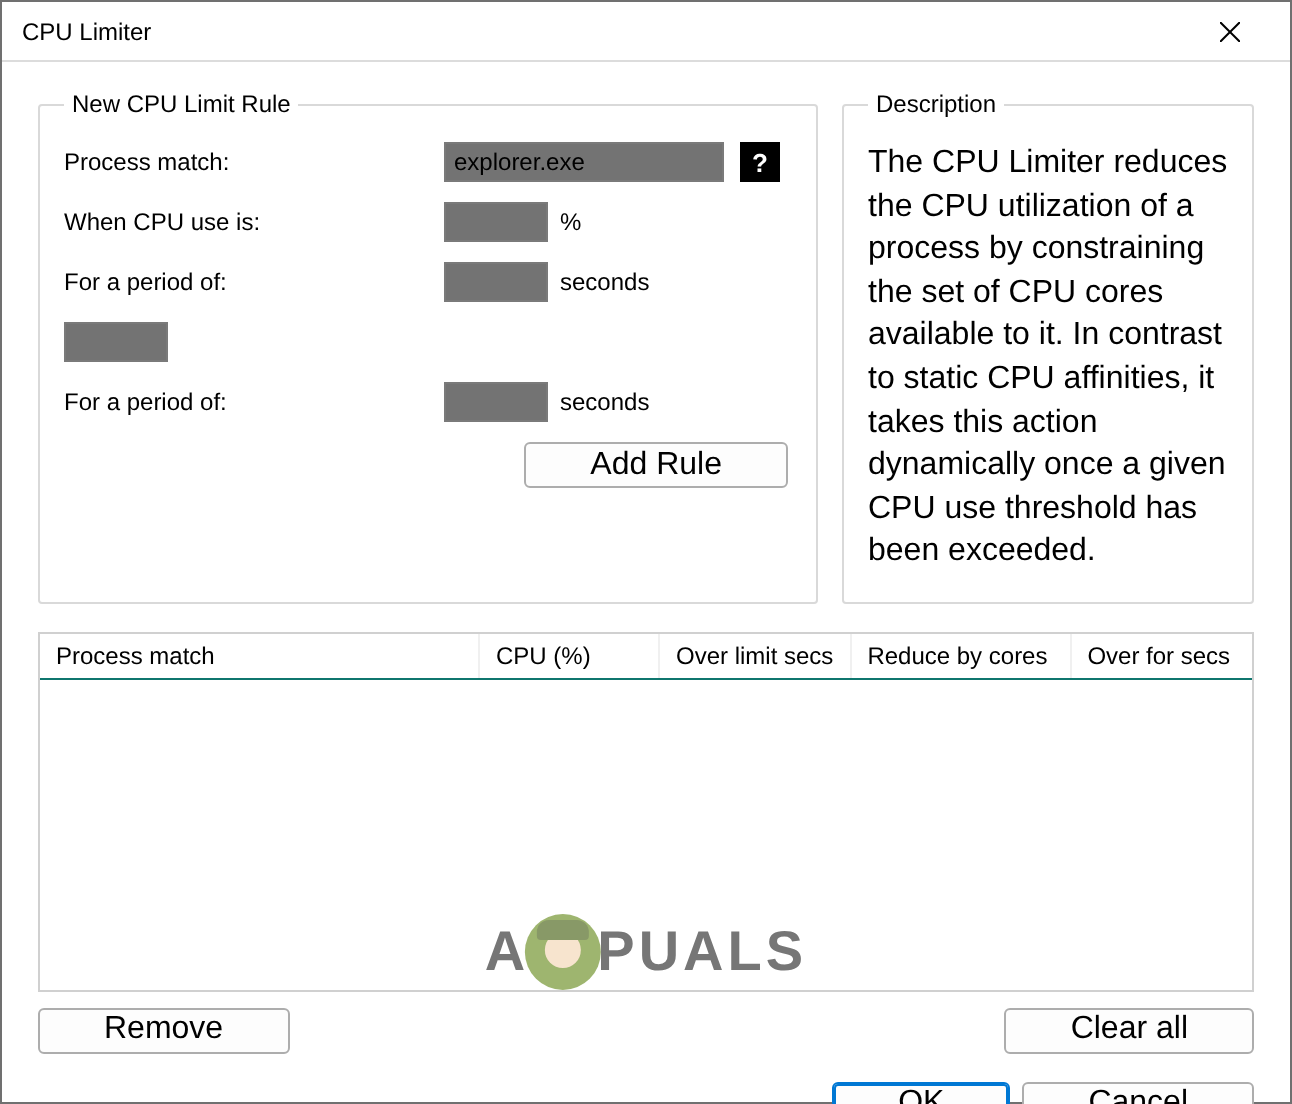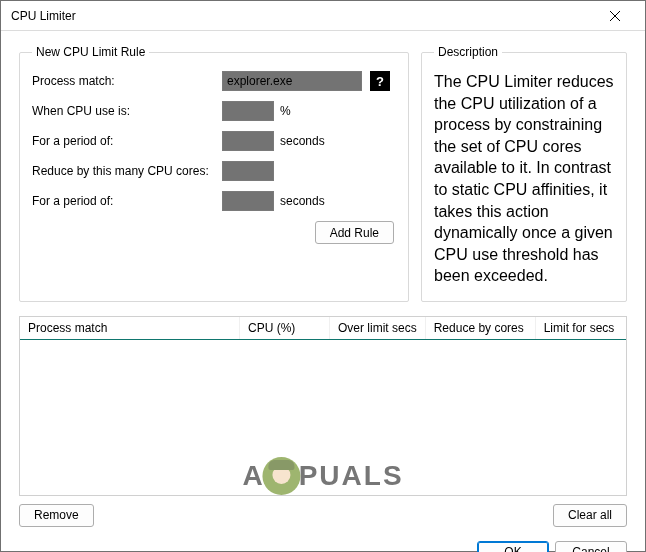--- a/index.html
+++ b/index.html
@@ -103,23 +103,23 @@
     font-weight: bold;
     font-size: 13px;
     margin-left: 2px;
   }
   .unit { font-size: 12px; }
   .btn {
     border: 1px solid #adadad;
     background: #fdfdfd;
     border-radius: 3px;
     height: 23px;
-    padding: 0 14px;
+    padding: 0 32px;
     font-family: inherit;
-    font-size: 12px;
+    font-size: 16px;
     cursor: default;
     min-width: 72px;
   }
   .btn-primary {
     border: 1px solid #0078d4;
     box-shadow: inset 0 0 0 1px #0078d4;
   }
   .add-rule-row {
     display: flex;
     justify-content: flex-end;
@@ -250,21 +250,20 @@
 
         <div class="form-row">
           <div class="label">For a period of:</div>
           <div class="field">
             <input type="text" class="in-narrow" value="" style="">
             <span class="unit">seconds</span>
           </div>
         </div>
 
         <div class="form-row">
-          <div class="label">Reduce by this many CPU cores:</div>
           <div class="field">
             <input type="text" class="in-narrow in-focus" value="" style="">
           </div>
         </div>
 
         <div class="form-row">
           <div class="label">For a period of:</div>
           <div class="field">
             <input type="text" class="in-narrow" value="" style="">
             <span class="unit">seconds</span>
@@ -282,21 +281,21 @@
       </fieldset>
 
     </div>
 
     <div class="table-area">
       <div class="table-header">
         <div class="th col-proc">Process match</div>
         <div class="th col-cpu">CPU (%)</div>
         <div class="th col-over">Over limit secs</div>
         <div class="th col-reduce">Reduce by cores</div>
-        <div class="th col-limit">Limit for secs</div>
+        <div class="th col-limit">Over for secs</div>
       </div>
       <div class="table-body"></div>
 
       <div class="watermark">
         <span>A</span>
         <span class="avatar"></span>
         <span>PUALS</span>
       </div>
     </div>
 

